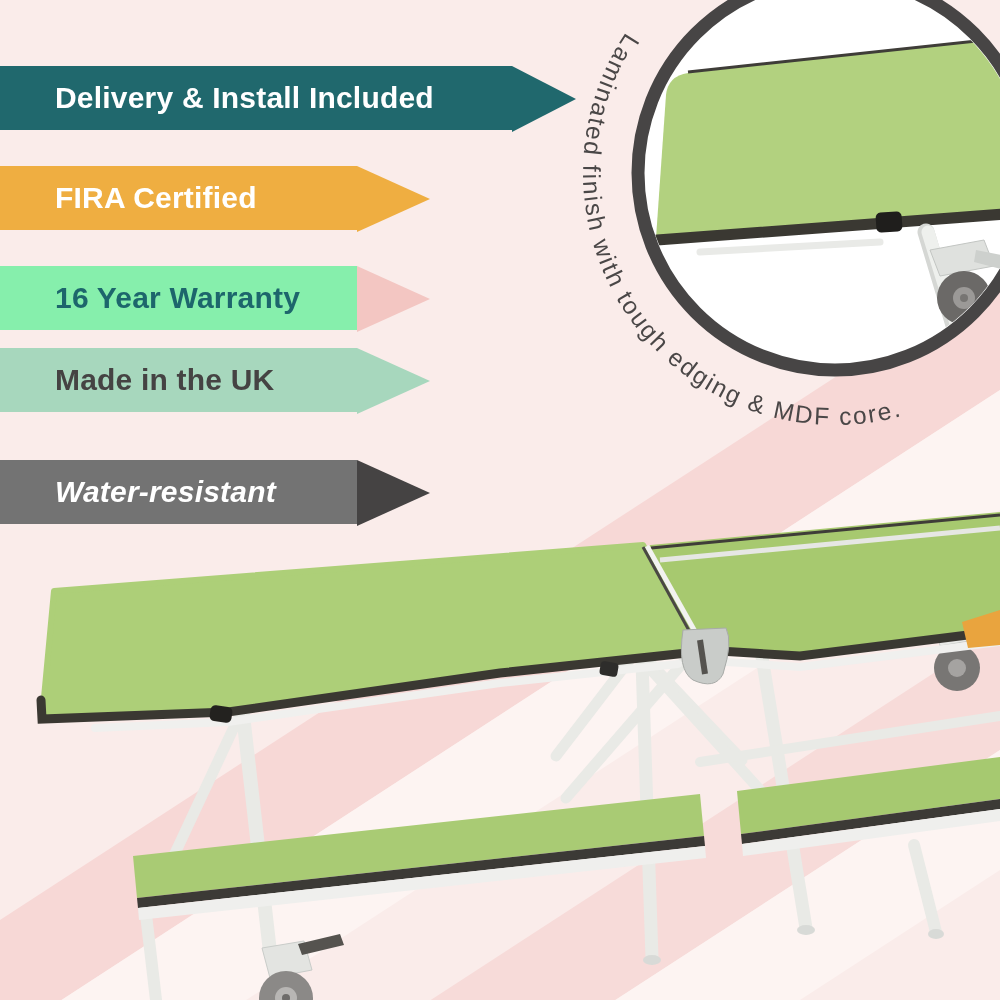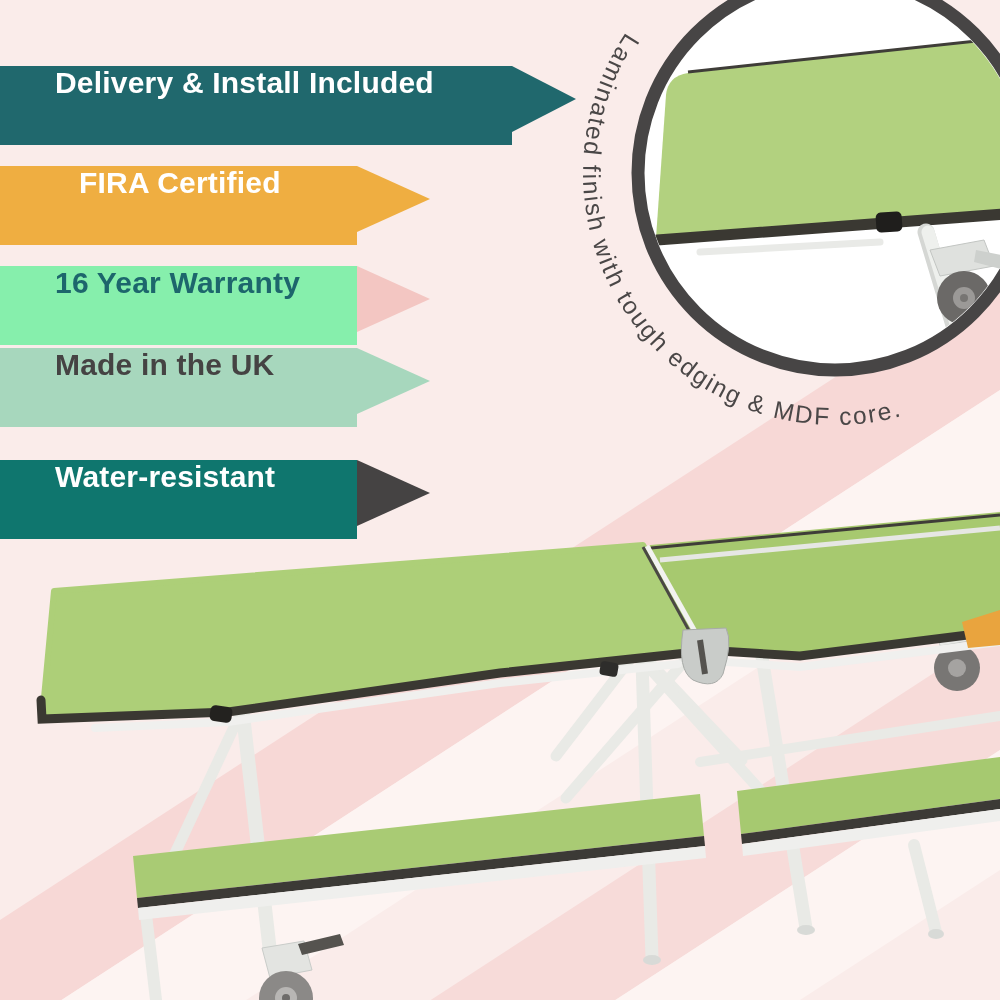--- a/index.html
+++ b/index.html
@@ -2,29 +2,29 @@
 <html><head>
 <meta charset="utf-8">
 <style>
   html,body{margin:0;padding:0;background:#faecea;}
   #page{position:relative;width:1000px;height:1000px;overflow:hidden;
         font-family:"Liberation Sans",sans-serif;background:#faecea;}
   #scene{position:absolute;left:0;top:0;width:1000px;height:1000px;}
 
   
   .badge{position:absolute;left:0;display:flex;align-items:stretch;height:67px;}
-  .badge-body{display:flex;align-items:flex-start;height:79px;padding-left:55px;box-sizing:border-box;}
+  .badge-body{display:flex;align-items:center;height:64px;padding-left:55px;box-sizing:border-box;}
   .badge-label{font-weight:700;font-size:30px;letter-spacing:.2px;white-space:nowrap;}
   .badge-arrow{width:0;height:0;border-top:33.5px solid transparent;border-bottom:33.5px solid transparent;}
   .b0 .badge-body{width:512px;background:#20686d;}
   .b0 .badge-arrow{border-left:64px solid #20686d;}
   .b0 .badge-label{color:#ffffff;}
   .b1 .badge-body{width:357px;background:#efae41;}
   .b1 .badge-arrow{border-left:73px solid #efae41;}
-  .b1 .badge-label{color:#ffffff;margin-left:24px;}
+  .b1 .badge-label{color:#ffffff;}
   .b2 .badge-body{width:357px;background:#f3c6c2;}
   .b2 .badge-arrow{border-left:73px solid #f3c6c2;}
   .b2 .badge-label{color:#1d666c;}
   .b3 .badge-body{width:357px;background:#a7d7bd;}
   .b3 .badge-arrow{border-left:73px solid #a7d7bd;}
   .b3 .badge-label{color:#454343;}
   .b4 .badge-body{width:357px;background:#454343;}
   .b4 .badge-arrow{border-left:73px solid #454343;}
   .b4 .badge-label{color:#ffffff;}
 </style>
@@ -159,19 +159,19 @@
       </div>
     <div class="badge-arrow" style="border-left-color: rgb(243, 198, 194);"></div>
   </div>
   <div class="badge b3" style="top:348px">
     <div class="badge-body" style="background: rgb(167, 215, 189);">
         <span class="badge-label" style="color: rgb(69, 67, 67);">Made in the UK</span>
       </div>
     <div class="badge-arrow" style="border-left-color: rgb(167, 215, 189);"></div>
   </div>
   <div class="badge b4" style="top:460px">
-    <div class="badge-body" style="background: #0f766e;">
+    <div class="badge-body" style="background: #737373; font-style: italic;">
         <span class="badge-label" style="color: rgb(255, 255, 255);">Water-resistant</span>
       </div>
     <div class="badge-arrow" style="border-left-color: rgb(69, 67, 67);"></div>
   </div>
 
 </div>
 
 </body></html>

